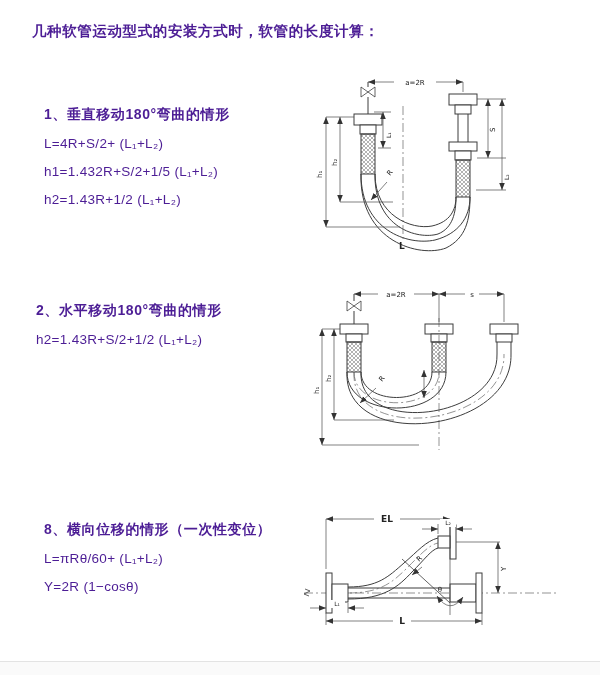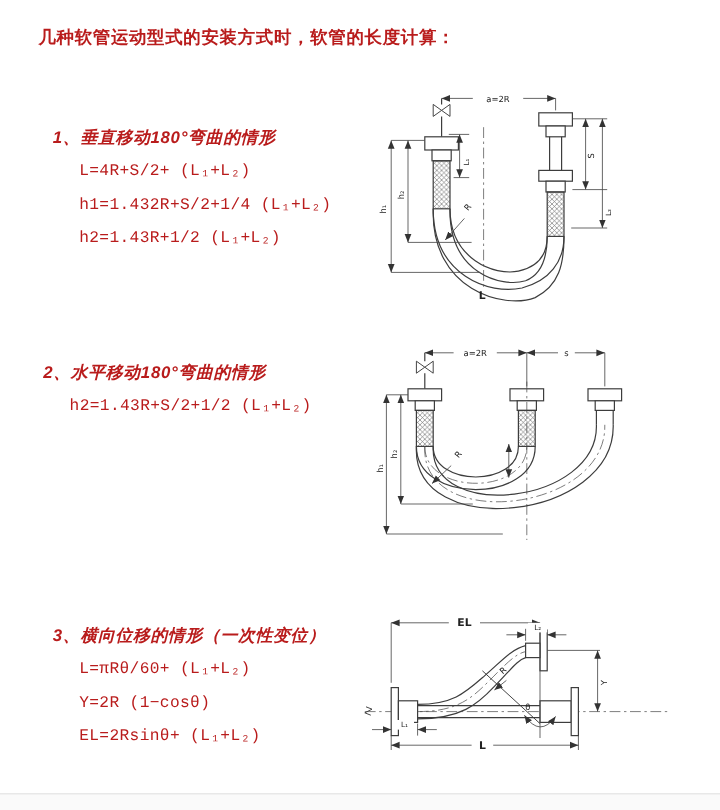--- a/index.html
+++ b/index.html
@@ -1,25 +1,25 @@
 <!DOCTYPE html>
 <html><head>
 <meta charset="utf-8">
 <style>
   html,body{margin:0;padding:0;background:#ffffff;}
   .page{
     position:relative;width:600px;height:675px;background:#ffffff;overflow:hidden;
-    font-family:"Liberation Sans","DejaVu Sans",sans-serif;color:#b91c1c;
+    font-family:"Liberation Sans","DejaVu Sans",sans-serif;color:#4c1d95;
   }
   .title{
     position:absolute;left:32px;top:22px;font-size:14.5px;font-weight:bold;letter-spacing:.6px;
   }
   .sec{position:absolute;}
-  .sec .h{font-size:14px;font-weight:bold;letter-spacing:.6px;font-style:italic;}
-  .sec .f{font-size:13.5px;font-weight:500;margin-left:22px;margin-top:11px;letter-spacing:.3px;line-height:17px;font-family:Liberation Mono, monospace;}
+  .sec .h{font-size:14px;font-weight:bold;letter-spacing:.6px;}
+  .sec .f{font-size:13.5px;font-weight:500;margin-top:11px;letter-spacing:.3px;line-height:17px;}
   .s1{left:44px;top:106px;}
   .s2{left:36px;top:302px;}
   .s3{left:44px;top:521px;}
   .dg{position:absolute;overflow:visible;}
   .dg .o{fill:none;stroke:#3d3d3d;stroke-width:1;}
   .dg .t{fill:none;stroke:#3d3d3d;stroke-width:.8;}
   .dg .dim{fill:none;stroke:#4a4a4a;stroke-width:.7;}
   .dg .cl{fill:none;stroke:#4a4a4a;stroke-width:.6;stroke-dasharray:9 3 2 3;}
   .dg .fit{fill:#ffffff;stroke:#3d3d3d;stroke-width:1;}
   .dg .braid{fill:url(#braid);stroke:#3d3d3d;stroke-width:1;}
@@ -43,34 +43,33 @@
         <path d="M0,0 L4,4 M4,0 L0,4" stroke="#666" stroke-width="0.5" fill="none"></path>
       </pattern>
     </defs>
   </svg>
 
   <div class="title">几种软管运动型式的安装方式时，软管的长度计算：</div>
 
   <div class="sec s1">
     <div class="h">1、垂直移动180°弯曲的情形</div>
     <div class="f">L=4R+S/2+ (L₁+L₂)</div>
-    <div class="f">h1=1.432R+S/2+1/4 (L₁+L₂)</div>
+    <div class="f">h1=1.432R+S/2+1/5 (L₁+L₂)</div>
     <div class="f">h2=1.43R+1/2 (L₁+L₂)</div>
   </div>
 
   <div class="sec s2">
     <div class="h">2、水平移动180°弯曲的情形</div>
     <div class="f">h2=1.43R+S/2+1/2 (L₁+L₂)</div>
   </div>
 
   <div class="sec s3">
-    <div class="h">3、横向位移的情形（一次性变位）</div>
+    <div class="h">8、横向位移的情形（一次性变位）</div>
     <div class="f">L=πRθ/60+ (L₁+L₂)</div>
     <div class="f">Y=2R (1−cosθ)</div>
-    <div class="f">EL=2Rsinθ+ (L₁+L₂)</div>
   </div>
 
   <svg class="dg" style="left:308px;top:70px" width="212" height="185" viewBox="0 0 212 185">
 
     <line class="dim" x1="60" y1="12" x2="155" y2="12" marker-start="url(#arr)" marker-end="url(#arr)"></line>
     <line class="dim" x1="155" y1="12" x2="155" y2="22"></line>
     <rect class="wb" x="86" y="7" width="42" height="10"></rect>
     <text x="107" y="15" text-anchor="middle">a=2R</text>
 
     <path class="t" d="M53,17 L60,22 L53,27 Z M67,17 L60,22 L67,27 Z"></path>

